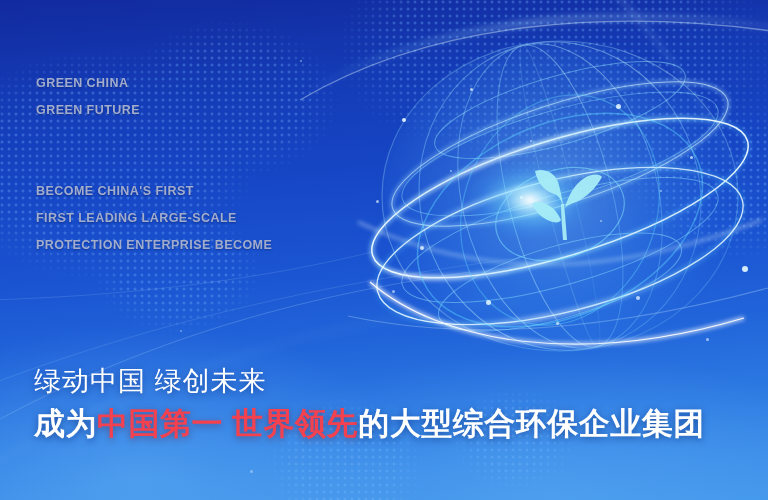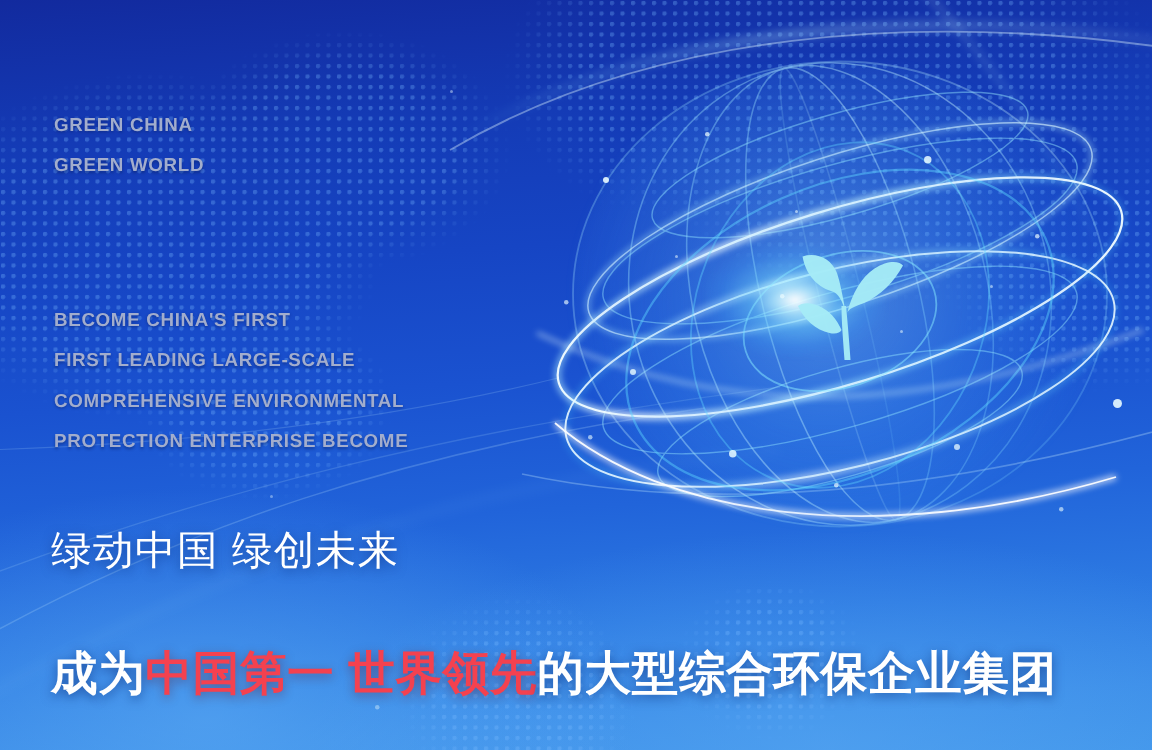--- a/index.html
+++ b/index.html
@@ -92,45 +92,45 @@
     pointer-events:none;
   }
 
   
   .particles{position:absolute;inset:0;pointer-events:none;}
   .p{position:absolute;border-radius:50%;background:#e9fbff;}
 
   
   .eng-block{position:absolute;left:36px;}
   #eng-tagline{top:70px;}
-  #eng-mission{top:200px;}
+  #eng-mission{top:178px;}
   .eng-line{
     color:#a2adcd;
     font-size:12.5px;
     font-weight:bold;
     letter-spacing:.45px;
     line-height:27px;
     white-space:nowrap;
     text-shadow:0 1px 2px rgba(6,24,80,.45);
   }
 
   .headline{
     position:absolute;left:34px;
     white-space:nowrap;
     color:#ffffff;
     text-shadow:0 2px 7px rgba(8,34,110,.55);
   }
   #headline-line1{
-    top:350px;
+    top:364px;
     font-size:27px;
     line-height:34px;
     letter-spacing:1px;
   }
   #headline-line2{
-    top:430px;
+    top:405px;
     font-size:31px;
     line-height:38px;
     font-weight:bold;
     letter-spacing:.5px;
   }
   .hl-red{color:#f4414f;text-shadow:0 2px 7px rgba(90,8,20,.4);}
 </style>
 </head>
 <body>
 
@@ -260,27 +260,26 @@
     <span class="p" style="left:660px;top:190px;width:2px;height:2px;opacity:.5;"></span>
     <span class="p" style="left:392px;top:290px;width:3px;height:3px;opacity:.6;"></span>
     <span class="p" style="left:706px;top:338px;width:3px;height:3px;opacity:.6;"></span>
     <span class="p" style="left:300px;top:60px;width:2px;height:2px;opacity:.45;"></span>
     <span class="p" style="left:180px;top:330px;width:2px;height:2px;opacity:.4;"></span>
     <span class="p" style="left:250px;top:470px;width:3px;height:3px;opacity:.4;"></span>
   </div>
 
   <div class="eng-block" id="eng-tagline">
     <div class="eng-line">GREEN CHINA</div>
-    <div class="eng-line">GREEN WORLD</div>
+    <div class="eng-line">GREEN FUTURE</div>
   </div>
 
   <div class="eng-block" id="eng-mission">
     <div class="eng-line">BECOME CHINA'S FIRST</div>
     <div class="eng-line">FIRST LEADING LARGE-SCALE</div>
-    <div class="eng-line">COMPREHENSIVE ENVIRONMENTAL</div>
     <div class="eng-line">PROTECTION ENTERPRISE BECOME</div>
   </div>
 
   <div class="headline" id="headline-line1">绿动中国 绿创未来</div>
 
   <div class="headline" id="headline-line2"><span>成为</span><span class="hl-red">中国第一 世界领先</span><span>的大型综合环保企业集团</span></div>
 
 </div>
 
 </body></html>

